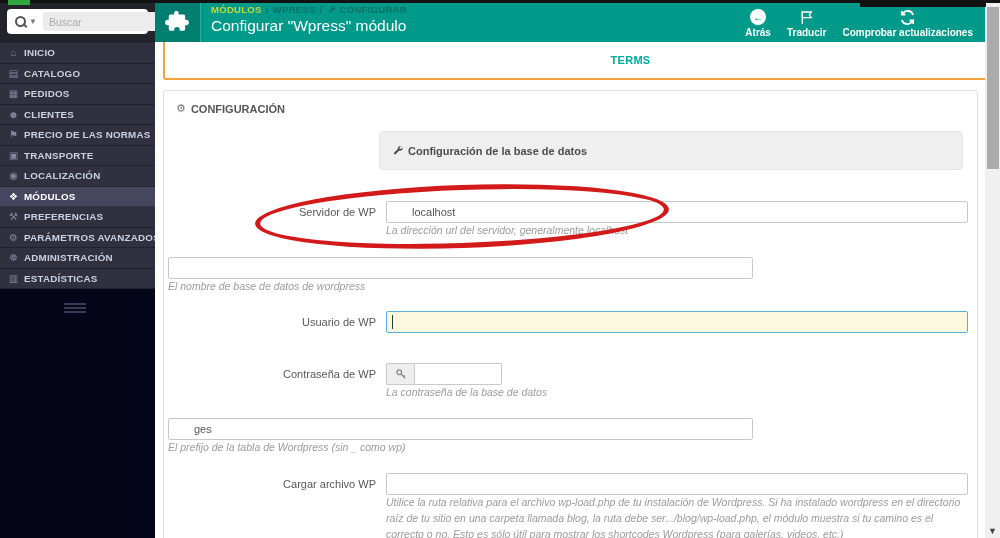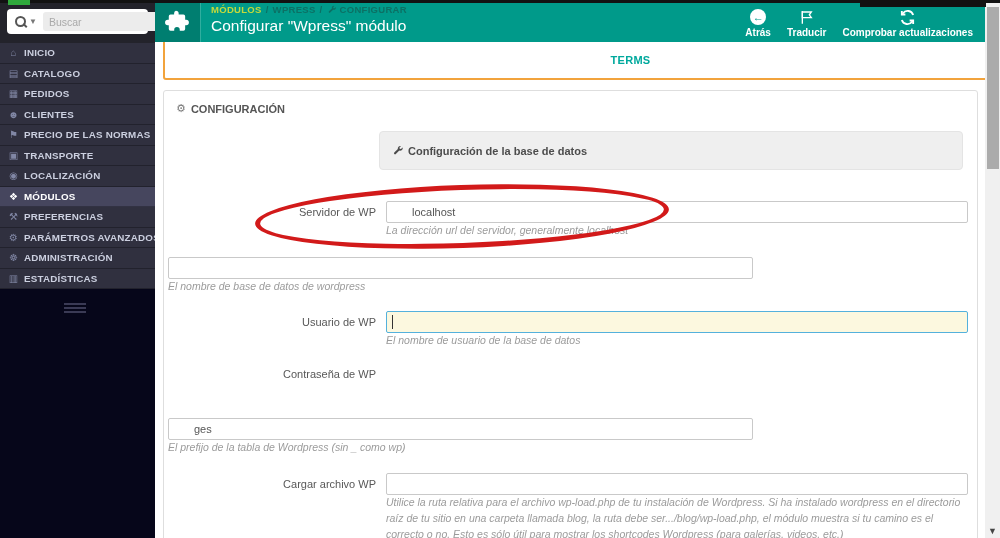--- a/index.html
+++ b/index.html
@@ -233,26 +233,38 @@
         <input class="f-input" type="text" value="" style="">
         <div class="f-help">El nombre de base de datos de wordpress</div>
       </div>
     </div>
 
     <div class="form-row" style="top:220px">
       <div class="f-label">Usuario de WP</div>
       <div class="f-control">
         <input class="f-input focused" type="text" value="" style="">
         <span class="caret-bar"></span>
-        <div class="f-help">El nombre de usuario de la base de datos</div>
       </div>
     </div>
 
     <div class="form-row" style="top:272px">
       <div class="f-label">Contraseña de WP</div>
+      <div class="f-control">
+        <div class="input-group">
+          <span class="ig-addon">
+            <svg width="12" height="12" viewBox="0 0 14 14" fill="none" stroke="#8a8a8a" stroke-width="1.5">
+              <circle cx="5" cy="5" r="2.7"></circle>
+                <path d="M7 7l5 5"></path>
+                <path d="M10 10l1.6-1.2"></path>
+            </svg>
+          </span>
+          <input class="f-input short" type="password" value="" style="">
+        </div>
+        <div class="f-help">La contraseña de la base de datos</div>
+      </div>
     </div>
 
     <div class="form-row" style="top:327px">
       <div class="f-control">
         <input class="f-input" type="text" value="ges" style="">
         <div class="f-help">El prefijo de la tabla de Wordpress (sin _ como wp)</div>
       </div>
     </div>
 
     <div class="form-row" style="top:382px">

